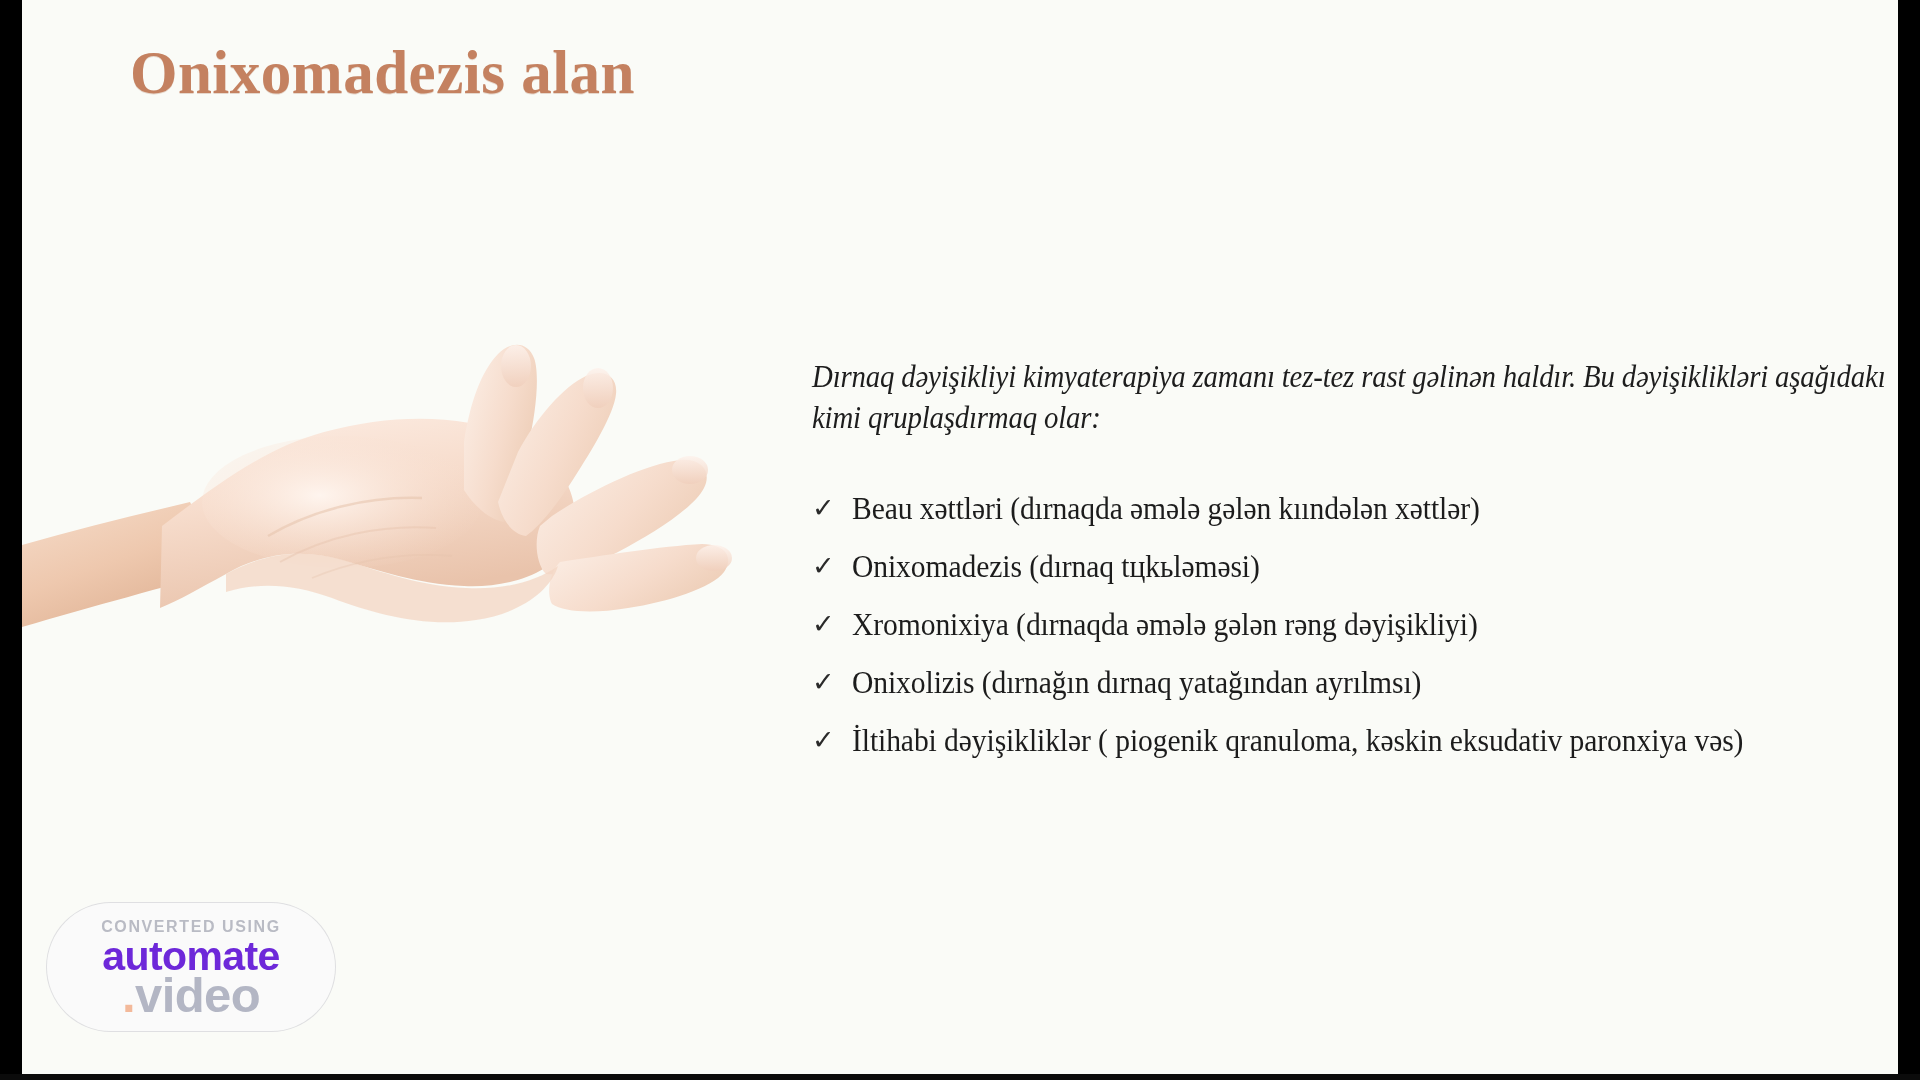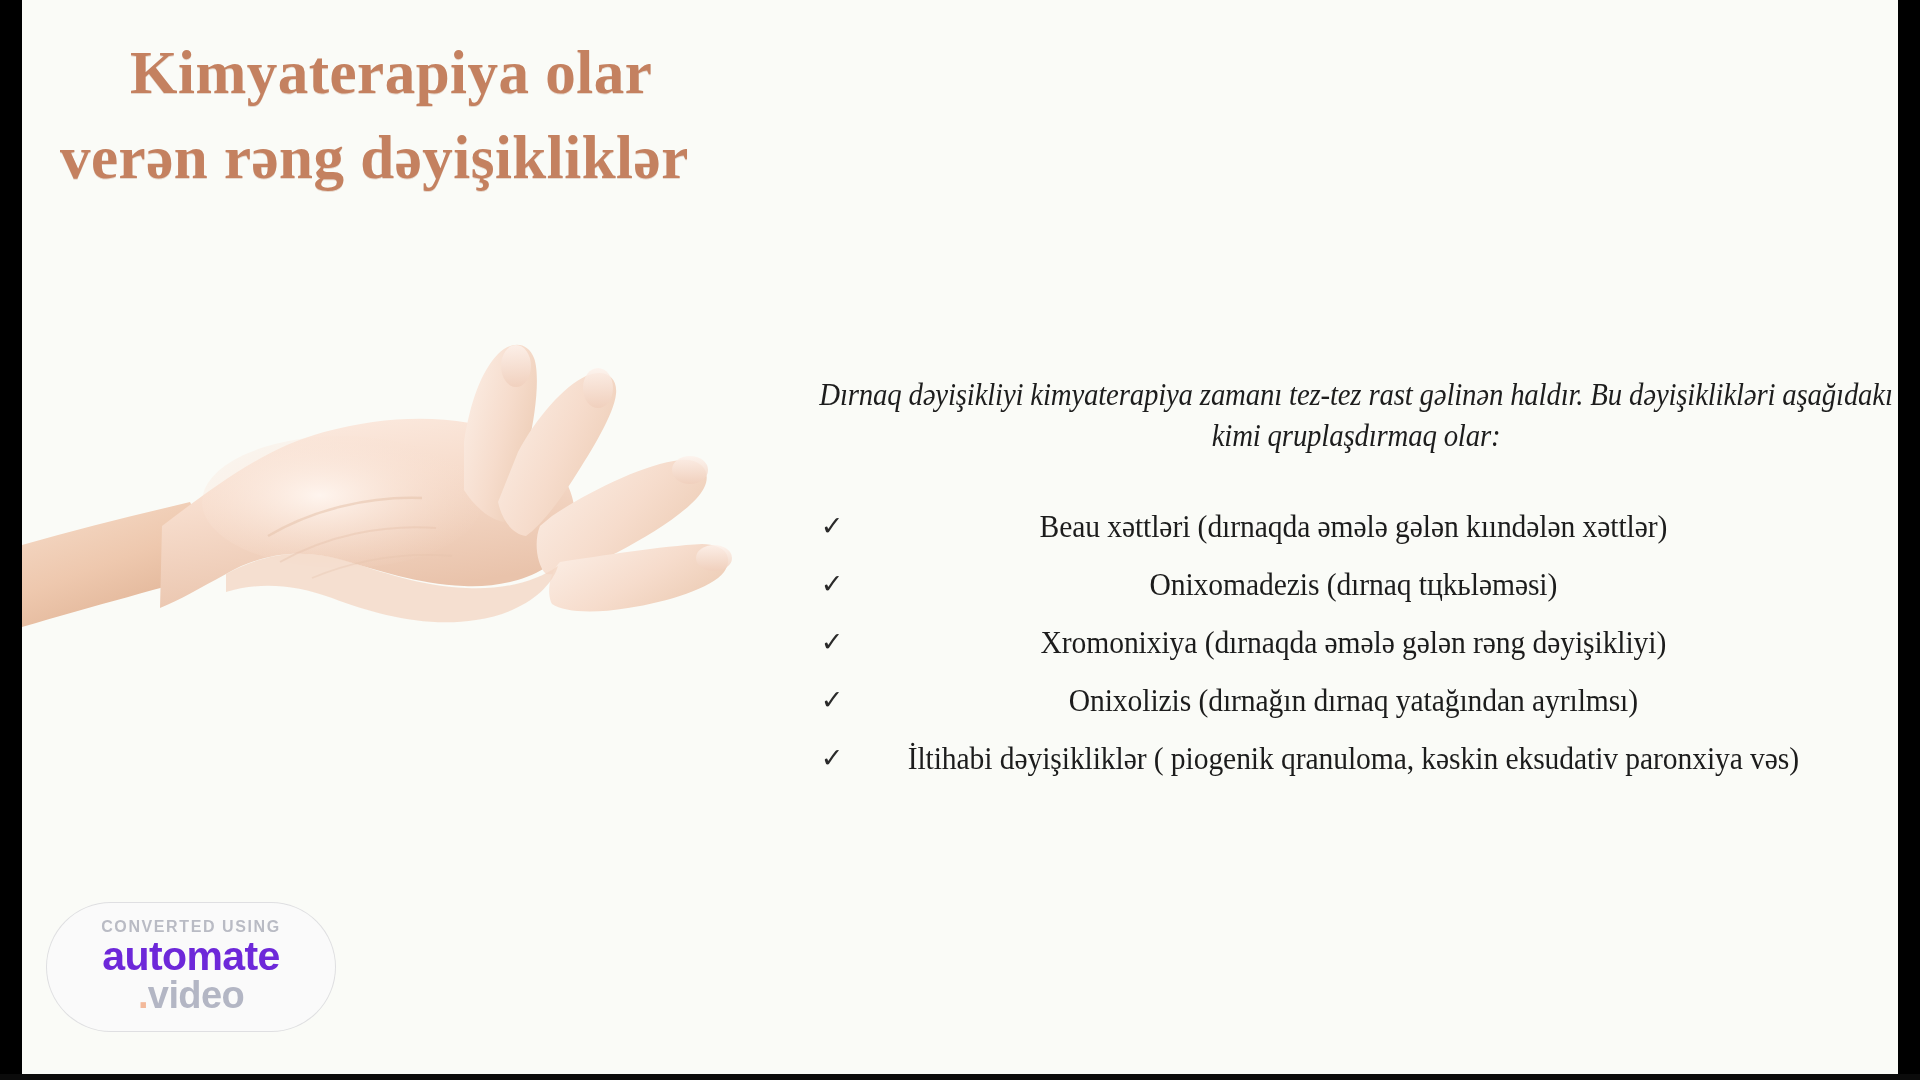--- a/index.html
+++ b/index.html
@@ -51,23 +51,22 @@
     position:absolute;
     left:-10px; top:330px;
     width:790px; height:420px;
     overflow:hidden;
   }
   .hand-svg { width:100%; height:100%; display:block; }
 
   
   #content-column {
     position:absolute;
-    left:790px; top:374px;
+    left:790px; top:356px;
     width:1090px;
-    text-align:center;
   }
 
   #intro-paragraph {
     font-family:"Liberation Serif", serif;
     font-style:italic;
     font-weight:400;
     font-size:31px;
     line-height:41px;
     color:#1d1d1d;
     letter-spacing:-0.2px;
@@ -127,43 +126,42 @@
     margin-bottom:-2px;
   }
   #watermark-brand {
     font-size:41px;
     font-weight:700;
     color:#6d28d9;
     letter-spacing:-0.6px;
     line-height:44px;
   }
   #watermark-suffix {
-    font-size:38px;
+    font-size:49px;
     font-weight:700;
     color:#b3b6c4;
     letter-spacing:-0.6px;
     line-height:42px;
     margin-top:-4px;
   }
   #watermark-suffix .dot { color:#f3b99a; }
 </style>
 </head>
 <body>
 
 <div id="slide-frame">
 
   <div class="letterbox-left"></div>
   <div class="letterbox-right"></div>
   <div class="letterbox-bottom"></div>
 
   <div id="slide-canvas">
 
     <h1 id="slide-title">
-      <span class="tl-1">Kimyaterapiya olar</span>
-      <span class="tl-3">verən rəng dəyişikliklər</span>
+      <span class="tl-1">Onixomadezis alan</span>
     </h1>
 
     <figure id="hand-figure">
       <svg class="hand-svg" viewBox="0 0 790 420" preserveAspectRatio="xMidYMid meet">
         <defs>
           <linearGradient id="skinA" x1="0" y1="0" x2="0.35" y2="1">
             <stop offset="0%" stop-color="#fdeee5"></stop>
             <stop offset="45%" stop-color="#f7ddcd"></stop>
             <stop offset="100%" stop-color="#e9c3ab"></stop>
           </linearGradient>

